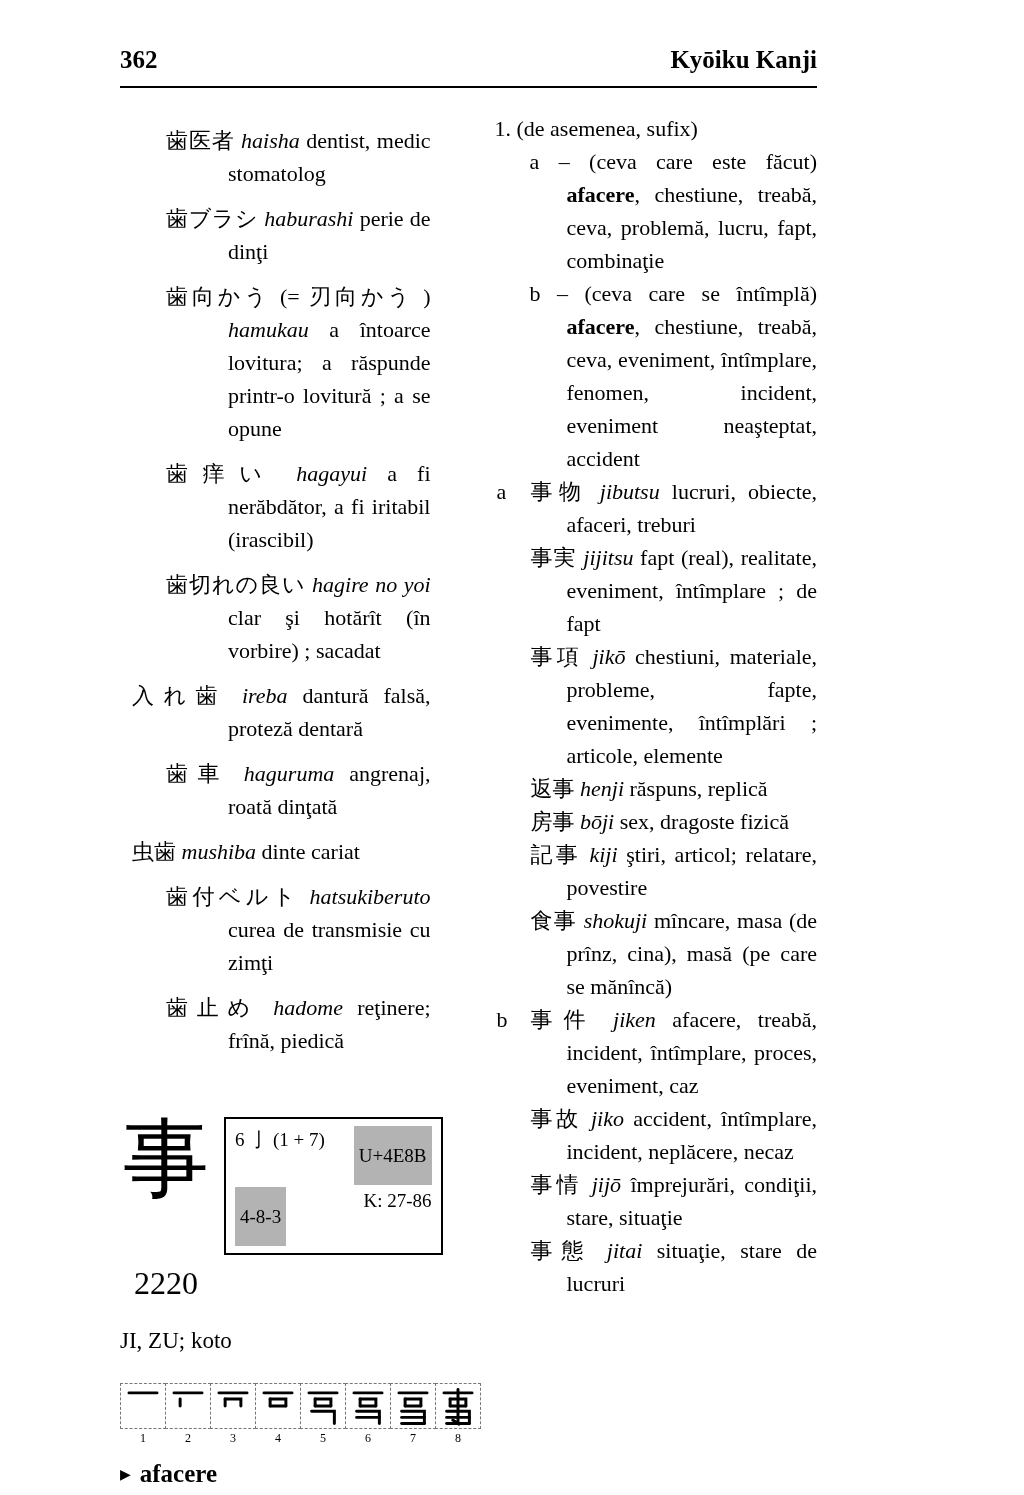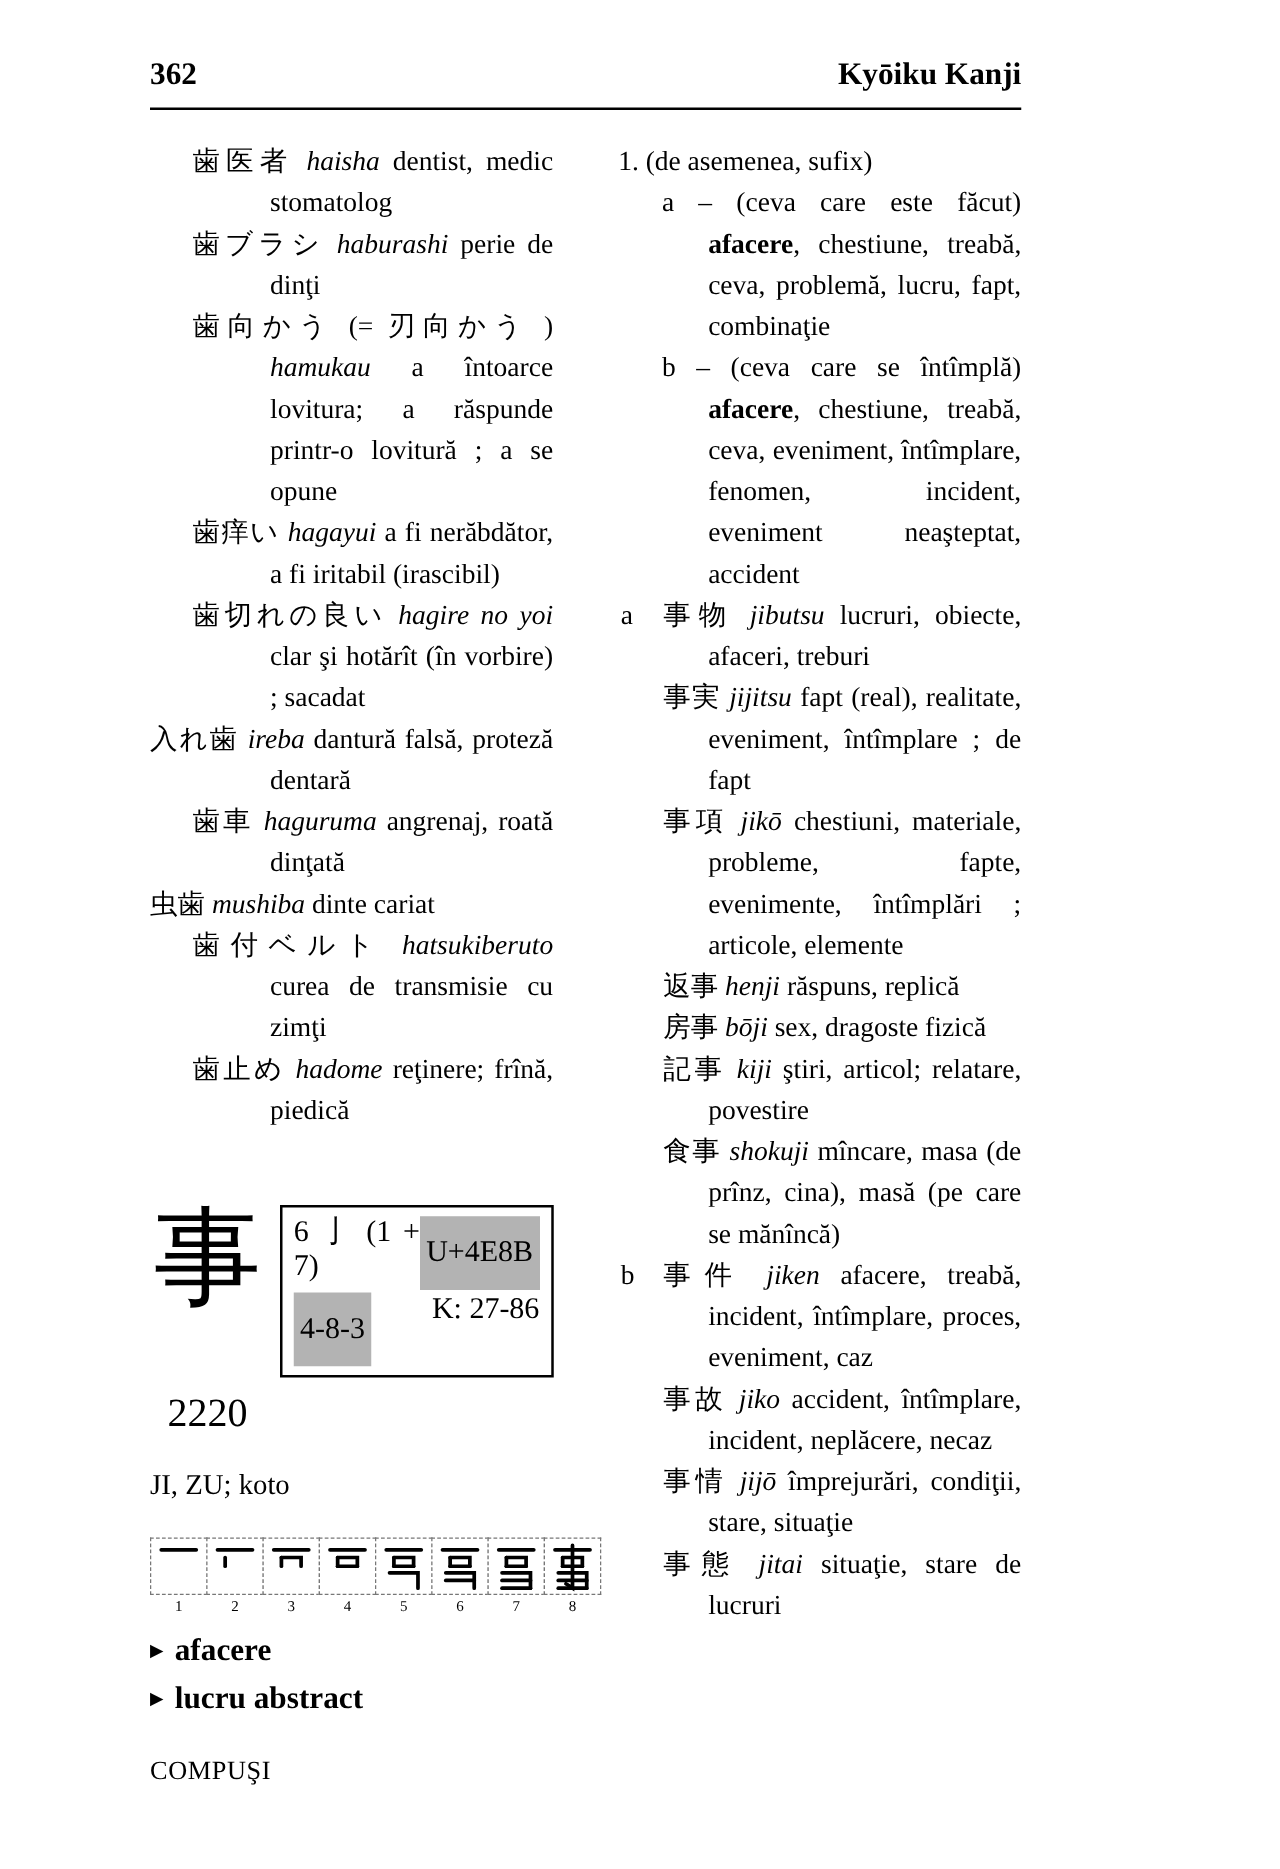--- a/index.html
+++ b/index.html
@@ -8,29 +8,29 @@
     font-family:"Liberation Serif", serif;font-size:22px;line-height:33px;
     padding:46px 112px 30px 120px;overflow:hidden;position:relative;
   }
   .header{display:flex;justify-content:space-between;align-items:flex-end;
     font-weight:bold;font-size:25px;line-height:28px;
     border-bottom:2px solid #000;padding-bottom:12px;}
   .columns{display:flex;gap:52px;margin-top:24px;}
   .col{flex:1;min-width:0;text-align:justify;}
 
   
-  .lc-entry{margin:0;padding-left:96px;text-indent:-96px;font-family:Liberation Serif, serif;}
+  .lc-entry{margin:12px;padding-left:96px;text-indent:-96px;font-family:Liberation Serif, serif;}
   .lc-entry.ind{text-indent:-62px;}
   .romaji{font-style:italic;}
 
   
   .kanji-block{margin-top:58px;}
   .kanji-row{display:flex;align-items:flex-start;gap:12px;}
   .big-kanji{font-size:86px;line-height:88px;width:92px;text-align:center;flex:0 0 auto;}
-  .info-box{border:2px solid #000;flex:1;font-size:24px;line-height:27px;padding:5px 9px;margin-top:2px;}
+  .info-box{border:2px solid #000;flex:1;font-size:19px;line-height:27px;padding:5px 9px;margin-top:2px;}
   .info-row{display:flex;justify-content:space-between;margin:2px 0;}
   .hl{background:#b3b3b3;padding:16px 5px;}
   .entry-number{width:92px;text-align:center;font-size:32px;margin-top:12px;}
   .readings{margin-top:24px;font-size:23px;}
   .strokes{margin-top:26px;display:flex;}
   .stroke-cell{width:46px;flex:0 0 auto;margin-left:-1px;}
   .stroke-cell:first-child{margin-left:0;}
   .cell-box{height:46px;border:1px dashed #777;box-sizing:border-box;
     display:flex;align-items:center;justify-content:center;background:#fff;}
   .cell-num{text-align:center;font-size:12px;line-height:15px;margin-top:2px;}

